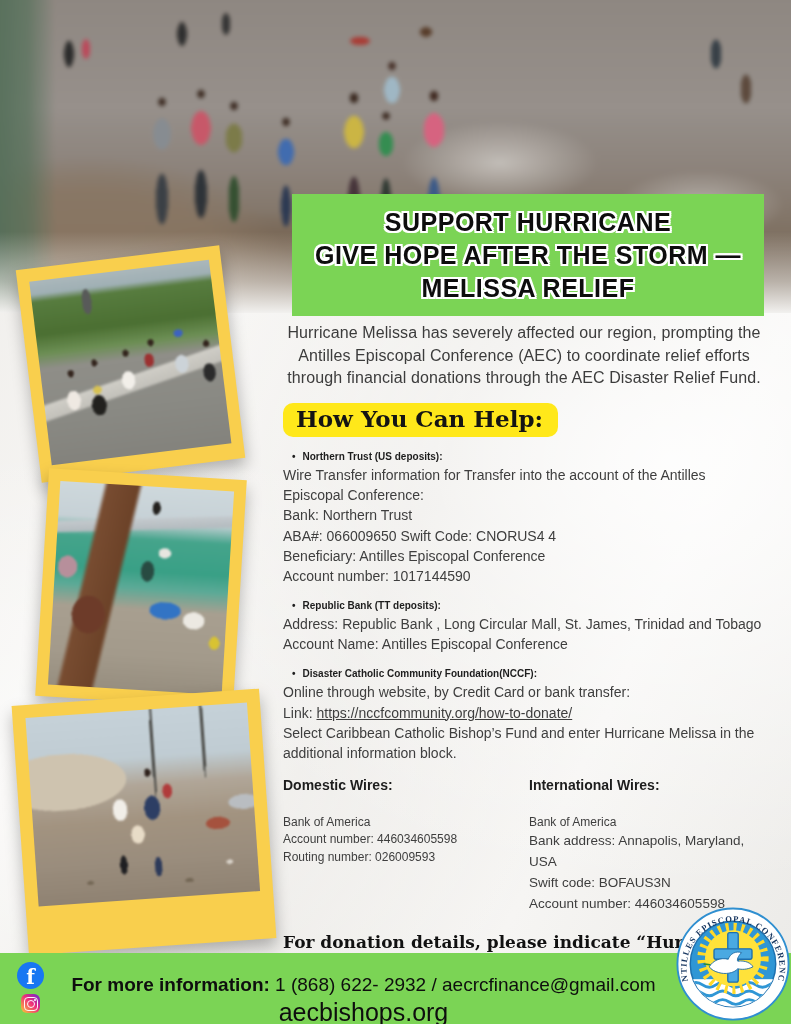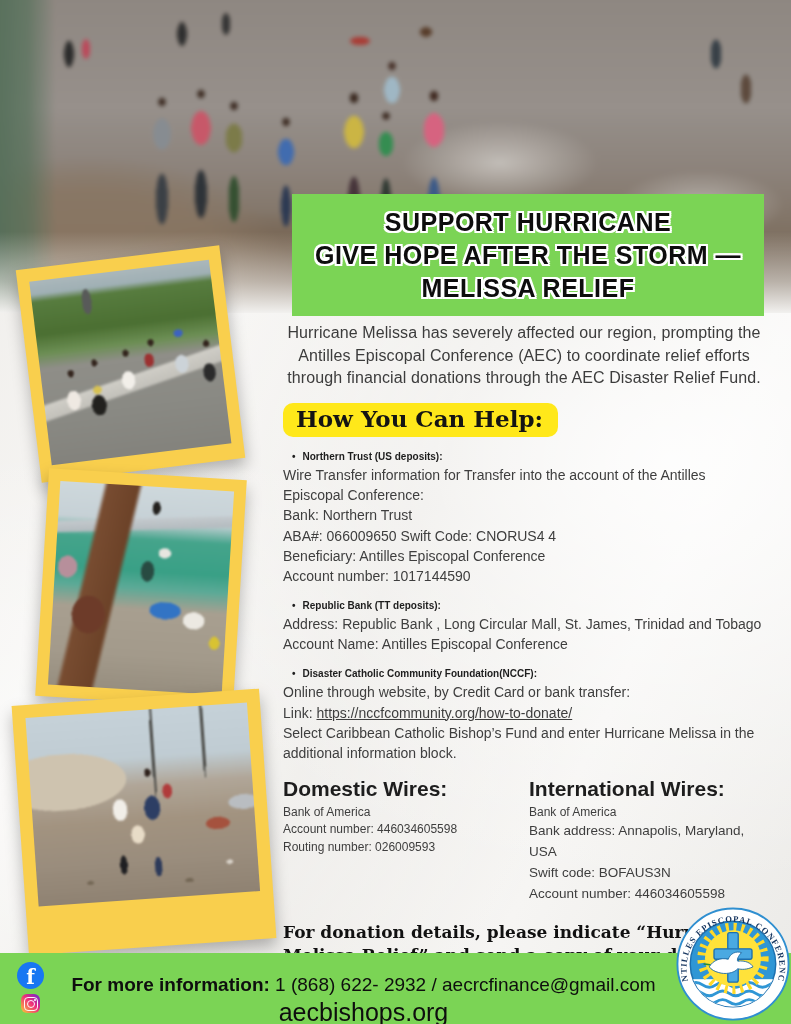--- a/index.html
+++ b/index.html
@@ -156,21 +156,21 @@
     font-family:"DejaVu Serif","Liberation Serif",serif;font-weight:bold;font-size:23px;color:#141414;
   }
   .section{margin-top:14px;}
   .sec-head{font-size:10px;font-weight:bold;color:#1d1d1d;padding-left:9px;margin-bottom:3px;}
   .sec-head .bullet{margin-right:7px;}
   .sec-line{font-size:14px;line-height:1.44;color:#3e3e3e;}
   .sec-line a{color:#3e3e3e;text-decoration:underline;}
   .wires{display:flex;margin-top:14px;}
   .wire-col{width:246px;}
   .wire-col + .wire-col{width:236px;}
-  .wire-head{font-size:21px;font-weight:bold;color:#1d1d1d;margin-bottom:3px;}
+  .wire-head{font-size:14px;font-weight:bold;color:#1d1d1d;margin-bottom:21px;}
   .wire-line{font-size:12px;line-height:1.45;color:#3e3e3e;}
   .wire-line.small{font-size:13.5px;line-height:1.55;}
   .closing{
     margin-top:16px;width:462px;
     font-family:"DejaVu Serif","Liberation Serif",serif;font-weight:bold;
     font-size:17px;line-height:1.33;color:#111;
   }
 
   
   .footer{position:absolute;left:0;bottom:0;width:791px;height:71px;background:var(--green);z-index:6;}

